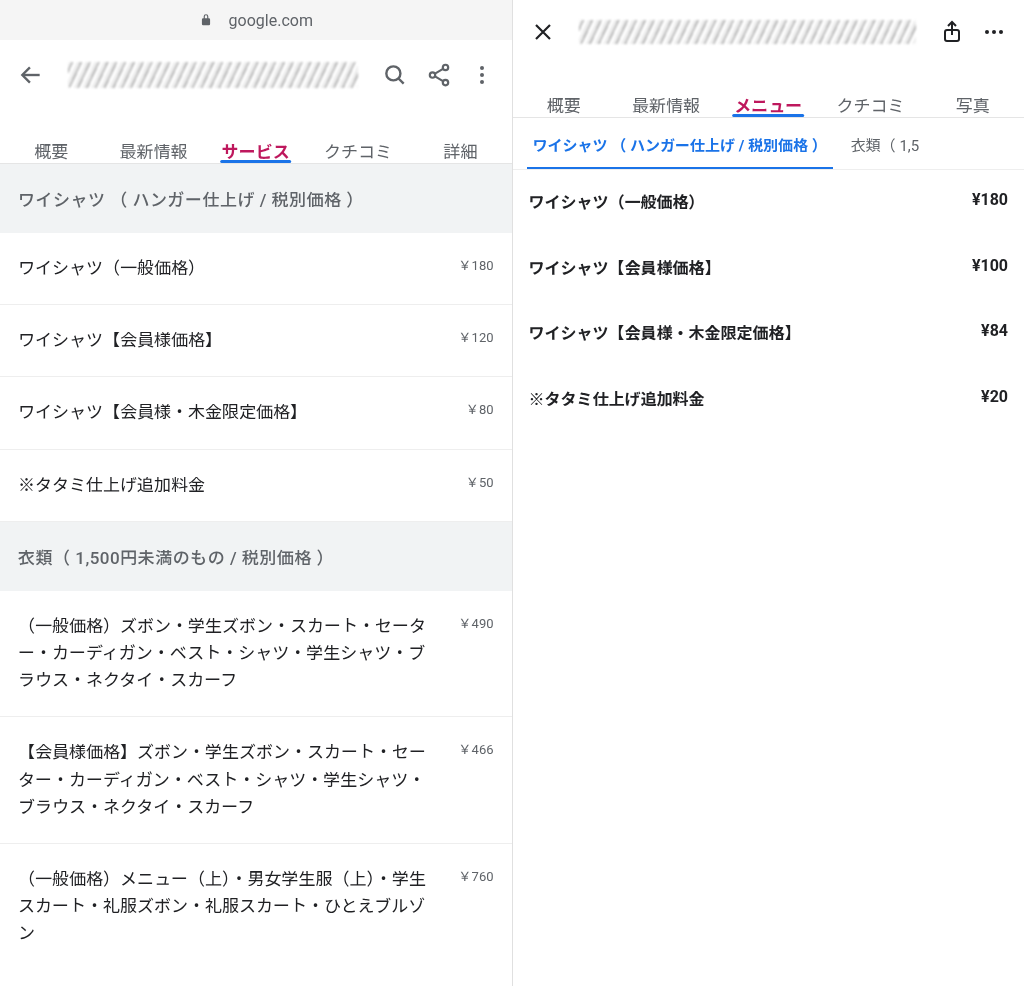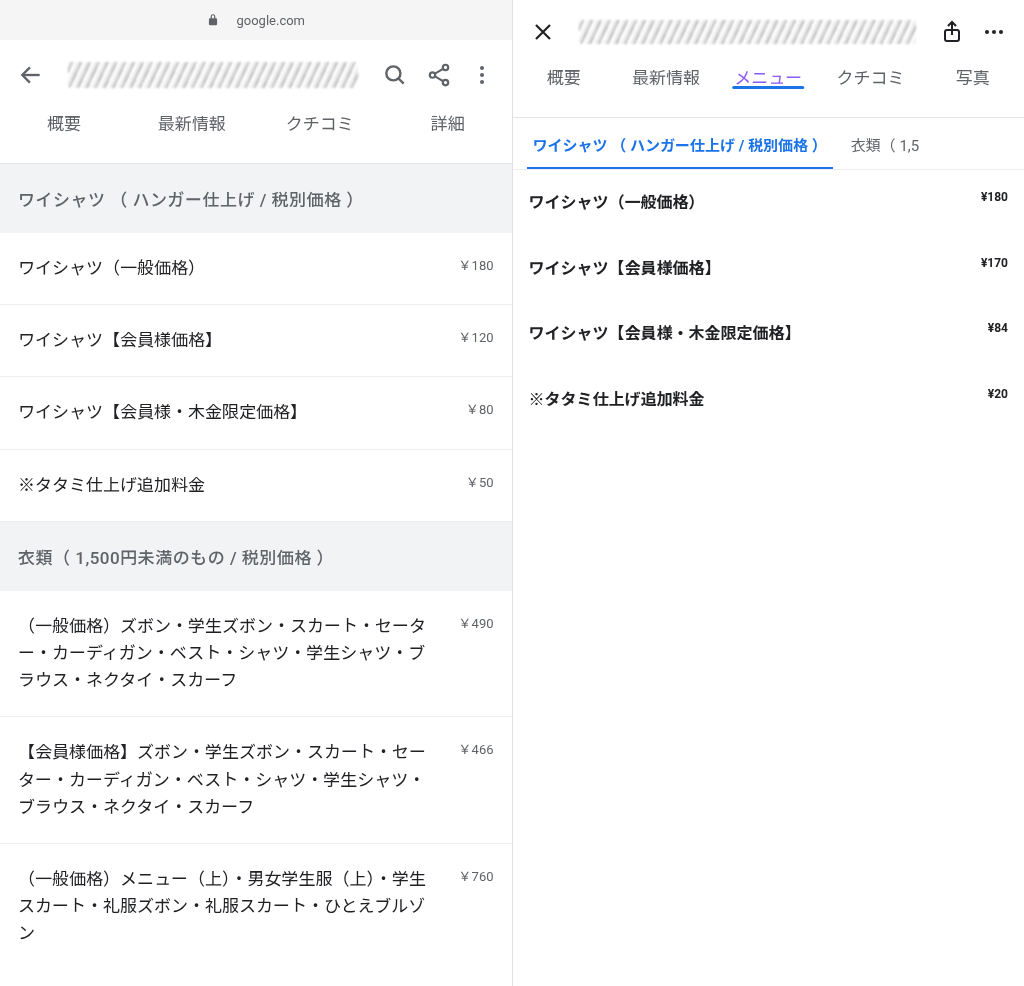--- a/index.html
+++ b/index.html
@@ -21,21 +21,21 @@
 
   
   .addr-bar {
     background: #f5f5f5;
     height: 40px;
     display: flex;
     align-items: center;
     justify-content: center;
     gap: 16px;
     color: #5f6368;
-    font-size: 13px;
+    font-size: 16px;
   }
   .lock-icon { width: 14px; height: 14px; }
   .toolbar {
     height: 70px;
     display: flex;
     align-items: center;
     padding: 0 18px;
     gap: 18px;
   }
   .toolbar .back-icon,
@@ -49,34 +49,34 @@
     height: 26px;
     background: repeating-linear-gradient(115deg,#eee 0 3px,#bbb 3px 5px,#fff 5px 8px);
     filter: blur(1px);
     border-radius: 3px;
     margin: 0 6px;
   }
   .tabs {
     display: flex;
     height: 54px;
     border-bottom: 1px solid #e5e5e5;
-    align-items: flex-start;
+    align-items: flex-end;
   }
   .tabs .tab {
     flex: 1;
     display: flex;
     align-items: center;
     justify-content: center;
     font-size: 17px;
     color: #5f6368;
     cursor: pointer;
     position: relative;
     white-space: nowrap;
   }
-  .tabs .tab.active { color: #8b5cf6; font-weight: 400; }
+  .tabs .tab.active { color: #be185d; font-weight: 700; }
   .tabs .tab.active::after {
     content: "";
     position: absolute;
     bottom: 0;
     left: 50%;
     transform: translateX(-50%);
     width: 70%;
     height: 3px;
     background: #1a73e8;
     border-radius: 2px;
@@ -137,21 +137,21 @@
     content: "";
     position: absolute;
     left: 0; right: 0; bottom: -1px;
     height: 3px;
     background: #1a73e8;
   }
   .chip.truncate { color: #5f6368; font-weight: 400; }
 
   .right .list-item { border-bottom: none; padding: 20px 16px; }
   .right .item-name { font-weight: 700; font-size: 16px; }
-  .right .item-price { font-weight: 700; color: #202124; font-size: 12px; }
+  .right .item-price { font-weight: 700; color: #202124; font-size: 16px; }
 
   svg { display: block; }
 </style>
 </head>
 <body>
 
 <div class="panel left">
   <div class="addr-bar">
     <svg class="lock-icon" viewBox="0 0 24 24" fill="#5f6368">
         <path d="M12 2a4 4 0 0 0-4 4v3H7a2 2 0 0 0-2 2v8a2 2 0 0 0 2 2h10a2 2 0 0 0 2-2v-8a2 2 0 0 0-2-2h-1V6a4 4 0 0 0-4-4zm-2 4a2 2 0 1 1 4 0v3h-4V6z"></path>
@@ -186,20 +186,21 @@
           <circle cx="12" cy="5" r="2"></circle>
           <circle cx="12" cy="12" r="2"></circle>
           <circle cx="12" cy="19" r="2"></circle>
         </svg>
     </span>
   </div>
 
   <div class="tabs">
     <div class="tab">概要</div>
     <div class="tab">最新情報</div>
+    <div class="tab active">サービス</div>
     <div class="tab">クチコミ</div>
     <div class="tab">詳細</div>
   </div>
 
   <div class="scroll-area">
     <div class="section-header">ワイシャツ （ ハンガー仕上げ / 税別価格 ）</div>
     <div class="list-item">
       <div class="item-name">ワイシャツ（一般価格）</div>
       <div class="item-price">￥180</div>
     </div>
@@ -269,21 +270,21 @@
     <div class="chip truncate">衣類（ 1,5</div>
   </div>
 
   <div class="scroll-area">
     <div class="list-item">
       <div class="item-name">ワイシャツ（一般価格）</div>
       <div class="item-price">¥180</div>
     </div>
     <div class="list-item">
       <div class="item-name">ワイシャツ【会員様価格】</div>
-      <div class="item-price">¥170</div>
+      <div class="item-price">¥100</div>
     </div>
     <div class="list-item">
       <div class="item-name">ワイシャツ【会員様・木金限定価格】</div>
       <div class="item-price">¥84</div>
     </div>
     <div class="list-item">
       <div class="item-name">※タタミ仕上げ追加料金</div>
       <div class="item-price">¥20</div>
     </div>
   </div>

